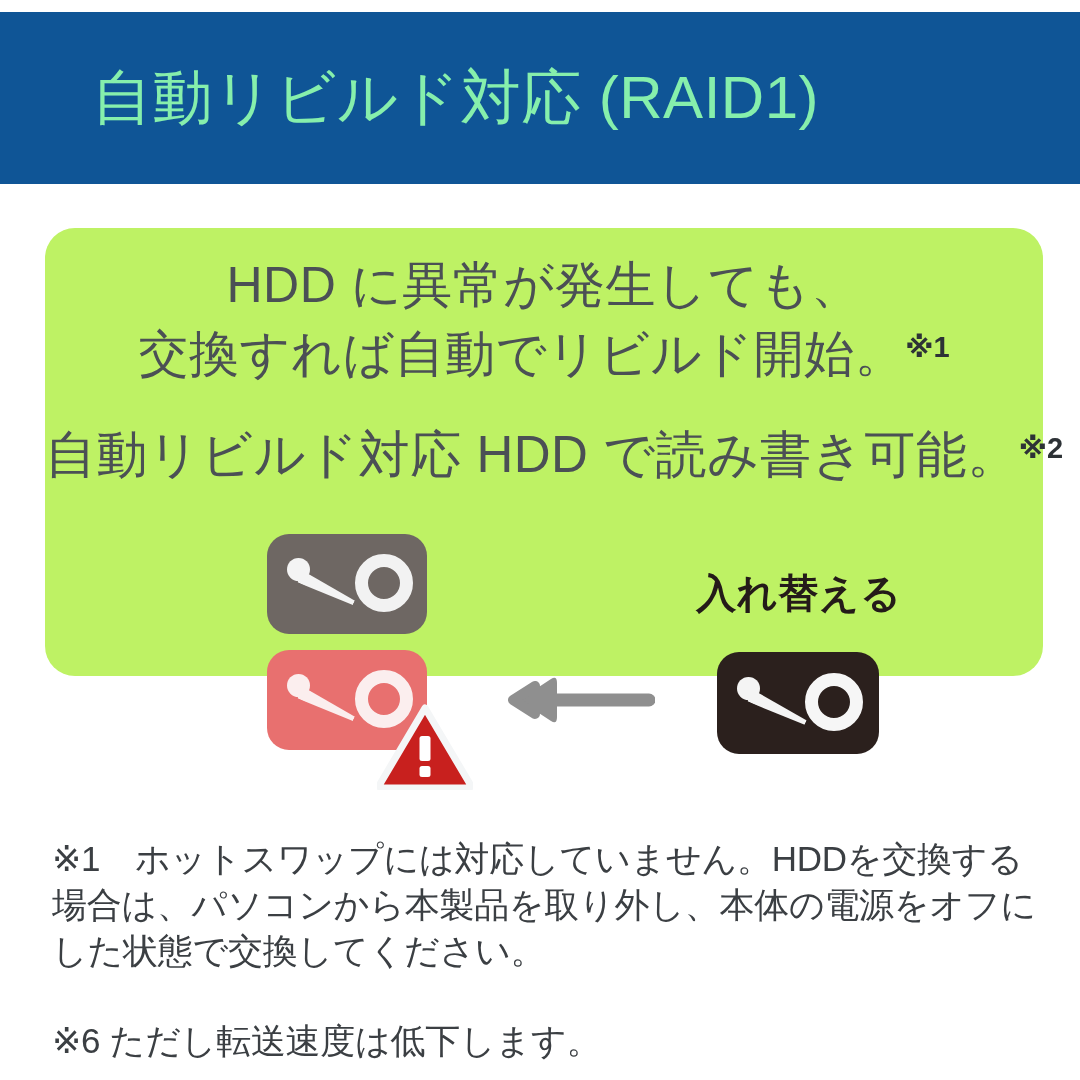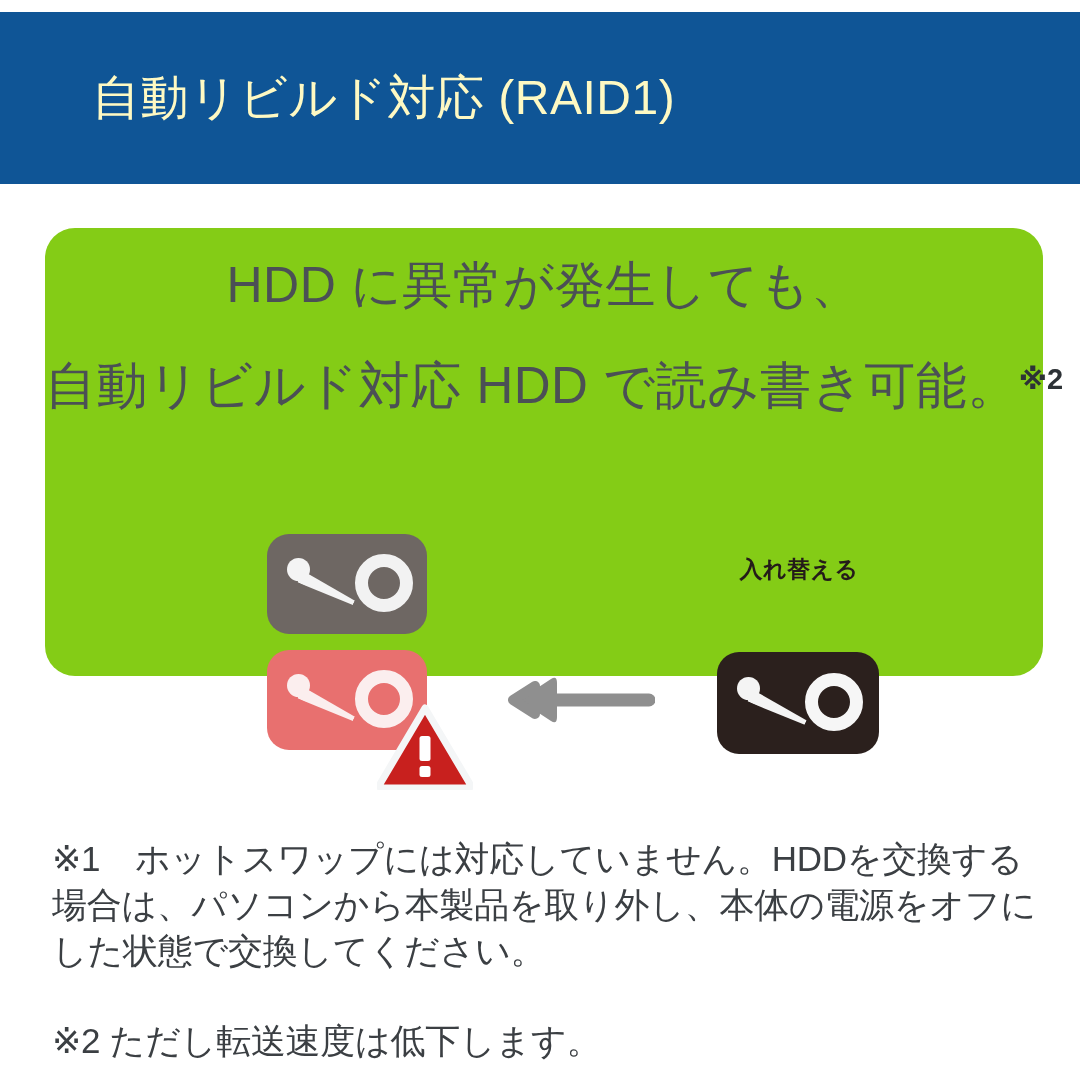--- a/index.html
+++ b/index.html
@@ -23,36 +23,36 @@
     top: 12px;
     width: 1080px;
     height: 172px;
     background: #0f5596;
     display: flex;
     align-items: center;
     padding-left: 92px;
   }
 
   .header-title {
-    color: #fef9c3;
-    font-size: 48px;
+    color: #86efac;
+    font-size: 60px;
     line-height: 1;
     font-weight: 400;
     letter-spacing: 0.5px;
     white-space: nowrap;
   }
 
   
   .info-card {
     position: absolute;
     left: 45px;
     top: 228px;
     width: 998px;
     height: 448px;
-    background: #84cc16;
+    background: #bef264;
     border-radius: 30px;
   }
 
   
   .copy-block {
     position: absolute;
     left: 0;
     top: 26px;
     width: 998px;
     text-align: center;
@@ -189,26 +189,26 @@
     top: 166px;
     width: 182px;
     height: 52px;
   }
   .swap-arrow svg { display: block; width: 100%; height: 100%; }
 
   
   .callout {
     position: absolute;
     left: 648px;
-    top: 42px;
+    top: 66px;
     width: 212px;
     text-align: center;
     color: #241b19;
     font-weight: 700;
-    font-size: 23px;
+    font-size: 40px;
     line-height: 38px;
     letter-spacing: 0.5px;
   }
 
   
   .footnotes {
     position: absolute;
     left: 52px;
     top: 836px;
     width: 990px;
@@ -231,20 +231,23 @@
 <div class="header-banner">
   <div class="header-title">自動リビルド対応 (RAID1)</div>
 </div>
 
 <div class="info-card">
 
   <div class="copy-block">
 
     <div class="copy-group-1">
       <div class="copy-line">HDD に異常が発生しても、</div>
+      <div class="copy-line">
+        <span>交換すれば自動でリビルド開始。</span><span class="note-mark">※1</span>
+      </div>
     </div>
 
     <div class="copy-group-2">
       <div class="copy-line">
         <span>自動リビルド対応 HDD で読み書き可能。</span><span class="note-mark">※2</span>
       </div>
     </div>
 
   </div>
 
@@ -286,14 +289,14 @@
       <div class="arm-pivot"></div>
       <div class="arm-bar"></div>
       <div class="platter-ring"></div>
     </div>
 
   </div>
 </div>
 
 <div class="footnotes">
   <div class="footnote footnote-1">※1　ホットスワップには対応していません。HDDを交換する場合は、パソコンから本製品を取り外し、本体の電源をオフにした状態で交換してください。</div>
-  <div class="footnote footnote-2">※2 ただし転送速度は低下します。</div>
+  <div class="footnote footnote-2">※6 ただし転送速度は低下します。</div>
 </div>
 
 </body></html>

